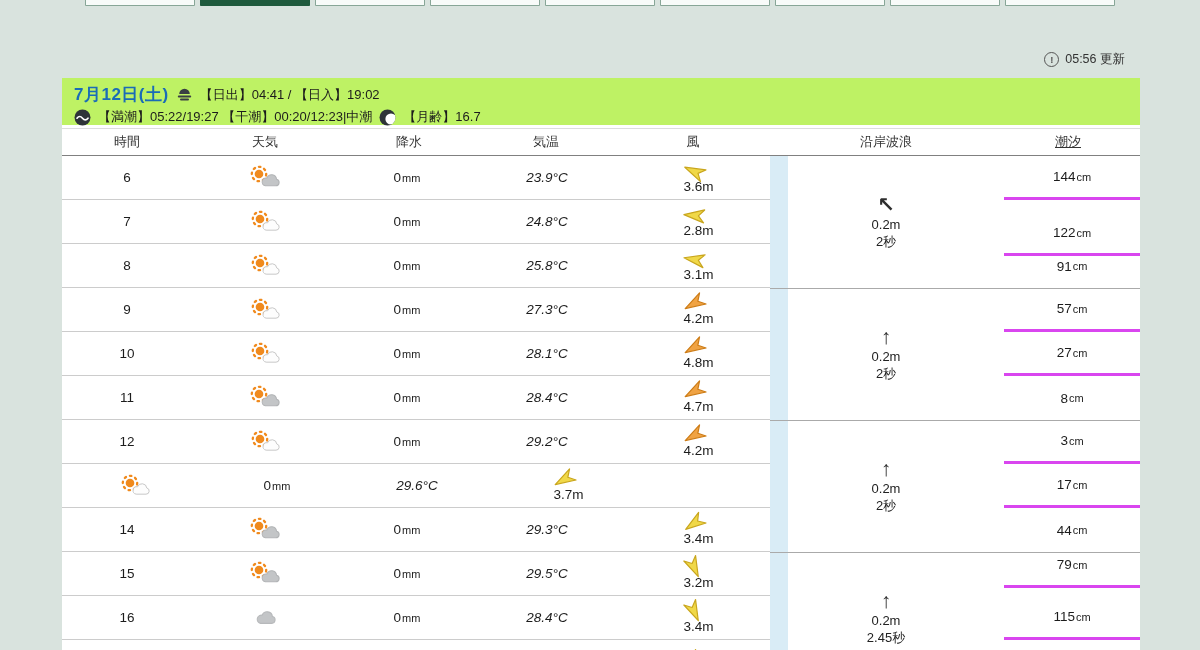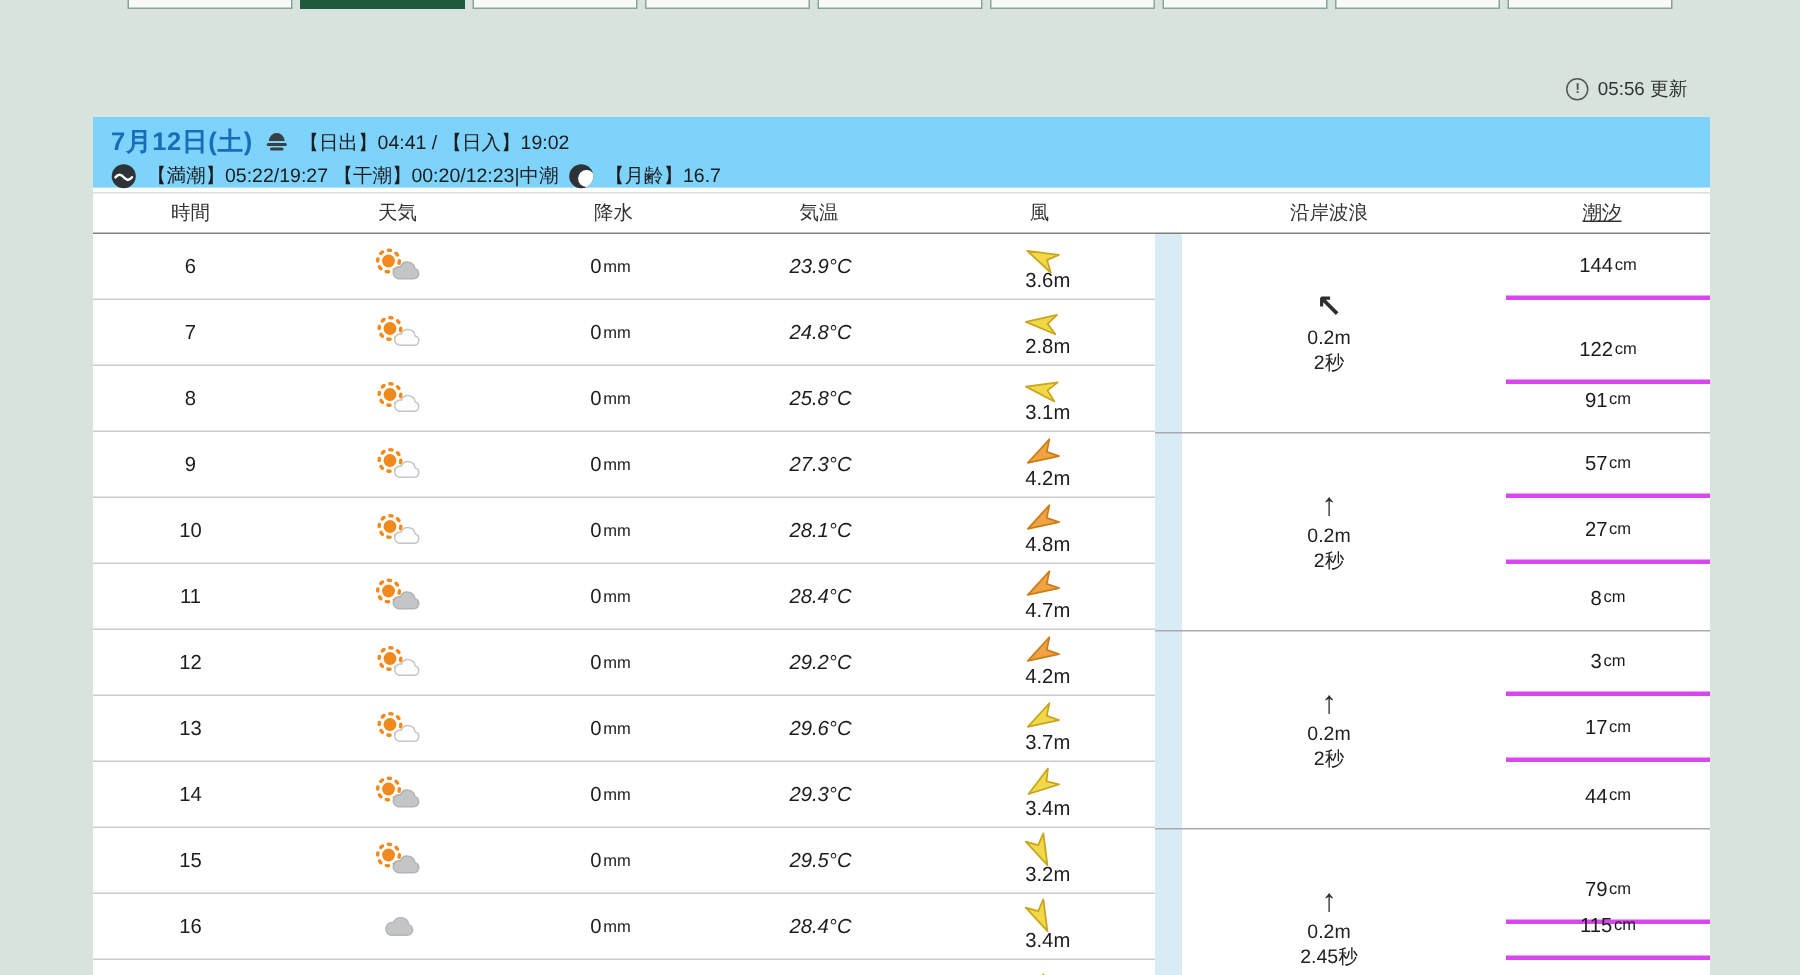--- a/index.html
+++ b/index.html
@@ -15,21 +15,21 @@
              display:flex;align-items:center;justify-content:center;}
   .switch-link{color:#ffffff;font-size:13px;text-decoration:underline;cursor:pointer;}
 
   .update{position:absolute;top:51px;right:75px;display:flex;align-items:center;gap:6px;
           font-size:12.5px;color:#333;}
   .info-icon{width:13px;height:13px;border:1.6px solid #555;border-radius:50%;display:flex;
              align-items:center;justify-content:center;font-size:9.5px;font-weight:bold;color:#555;line-height:1;}
 
   .content-white{position:absolute;left:62px;top:125px;width:1078px;height:525px;background:#ffffff;}
 
-  .date-band{position:absolute;left:62px;top:78px;width:1078px;height:47px;background:#7dd3fc;
+  .date-band{position:absolute;left:62px;top:78px;width:1078px;height:47px;background:#bef264;
              box-sizing:border-box;padding:5px 0 0 12px;}
   .date-line{display:flex;align-items:center;gap:7px;font-size:13px;color:#1c1c1c;}
   .date-line + .date-line{margin-top:2px;}
   .date-title{color:#1a6cb7;font-weight:bold;font-size:17px;letter-spacing:.5px;}
   .mini-ico{display:inline-flex;width:17px;height:17px;flex:0 0 auto;}
 
   .table{position:absolute;left:62px;top:128px;width:1078px;background:#fff;border-top:1px solid #ddd;}
   .thead{position:relative;height:26px;border-bottom:1px solid #808080;}
   .th{position:absolute;top:0;line-height:26px;font-size:13px;color:#333;transform:translateX(-50%);white-space:nowrap;}
   .tbody{position:relative;height:528px;}
@@ -267,21 +267,20 @@
           <div class="cell c-temp">29.2°C</div>
           <div class="cell c-wind">
             <svg class="dart" width="24" height="19" viewBox="0 0 26 20" style="transform:rotate(150deg)">
             <path d="M2 3 L24 10 L2 17 L8.2 10 Z" fill="#f0a343" stroke="#cd7d18" stroke-width="1.3" stroke-linejoin="round"></path>
             </svg>
             <span class="wind-speed">4.2m</span>
           </div>
         </div>
         <div class="tide-cell tide-sep" style="top: 264px;">3<span class="unit">cm</span></div>
         <div class="row" style="top: 308px;">
-          <div class="cell c-time">13</div>
           <div class="cell c-weather">
             <svg width="34" height="26" viewBox="0 0 34 26">
               <circle cx="12" cy="10" r="4.3" fill="#f08a1d"></circle>
           <circle cx="12" cy="10" r="7.2" fill="none" stroke="#f08a1d" stroke-width="2.3" stroke-dasharray="1.5 4.1" stroke-linecap="round"></circle>
               <g transform="translate(14,10) scale(0.9)">
             <path d="M4.6 12.4 h11 a3.5 3.5 0 0 0 .8-6.9 a5.3 5.3 0 0 0-10.2-1.3 a4 4 0 0 0-1.6 8.2 z" fill="#fdfdfd" stroke="#c6c6c6" stroke-width="1.1"></path>
               </g>
             </svg>
           </div>
           <div class="cell c-precip">0<span class="unit">mm</span></div>
@@ -328,21 +327,21 @@
           </div>
           <div class="cell c-precip">0<span class="unit">mm</span></div>
           <div class="cell c-temp">29.5°C</div>
           <div class="cell c-wind">
             <svg class="dart" width="24" height="19" viewBox="0 0 26 20" style="transform:rotate(65deg)">
             <path d="M2 3 L24 10 L2 17 L8.2 10 Z" fill="#f0d848" stroke="#c9a61e" stroke-width="1.3" stroke-linejoin="round"></path>
             </svg>
             <span class="wind-speed">3.2m</span>
           </div>
         </div>
-        <div class="tide-cell tide-sep" style="top: 416px;">79<span class="unit">cm</span></div>
+        <div class="tide-cell tide-sep" style="top: 388px;">79<span class="unit">cm</span></div>
         <div class="row" style="top: 440px;">
           <div class="cell c-time">16</div>
           <div class="cell c-weather">
             <svg width="34" height="26" viewBox="0 0 34 26">
               <g transform="translate(8,6) scale(1)">
             <path d="M4.6 12.4 h11 a3.5 3.5 0 0 0 .8-6.9 a5.3 5.3 0 0 0-10.2-1.3 a4 4 0 0 0-1.6 8.2 z" fill="#c3c5c7" stroke="#b7b9bb" stroke-width="1.1"></path>
               </g>
             </svg>
           </div>
           <div class="cell c-precip">0<span class="unit">mm</span></div>

